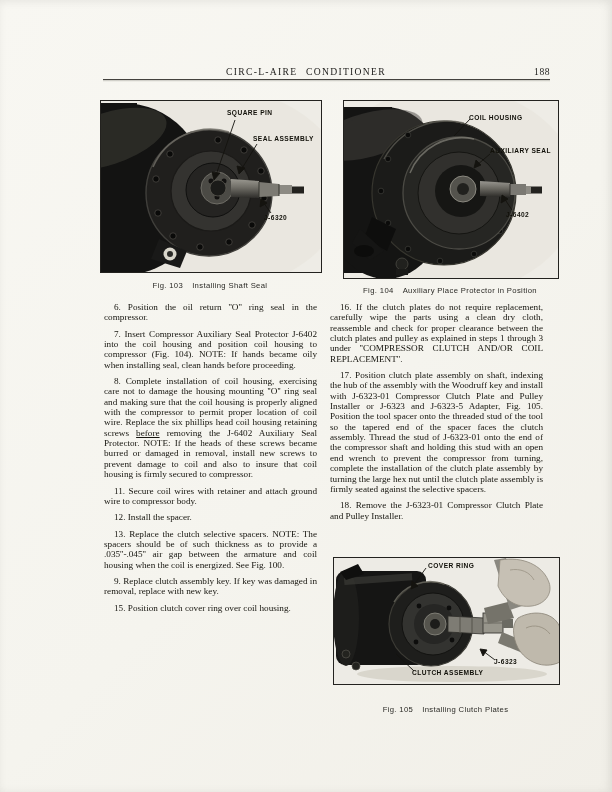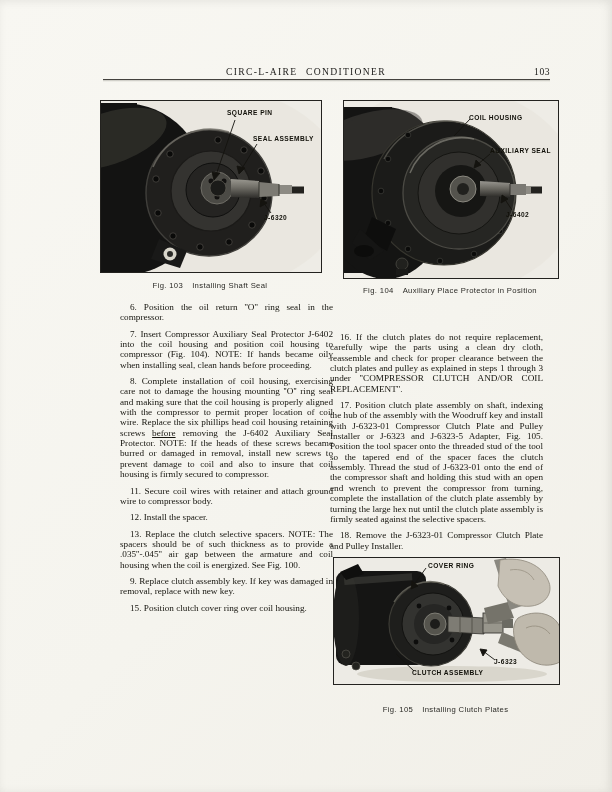--- a/index.html
+++ b/index.html
@@ -45,32 +45,32 @@
   }
   .cap103{left:100px;width:220px;top:281px;}
   .cap104{left:343px;width:214px;top:286px;}
   .cap105{left:333px;width:225px;top:691px;margin-top:14px;}
   .caption .capfig{margin-right:9px;}
   
   .col{
     position:absolute;top:302px;width:213px;
     font-size:9.2px;line-height:10.35px;text-align:justify;color:#16150f;
   }
-  .col-left{left:120px;}
-  .col-right{left:330px;margin-top:30px;}
+  .col-left{left:104px;}
+  .col-right{left:330px;}
   .col p{margin:0 0 6px 0;text-indent:10px;}
   .ul{text-decoration:underline;}
 </style>
 </head>
 <body>
 
 <div class="page">
 
   <div class="hdr-title">CIRC-L-AIRE CONDITIONER</div>
-  <div class="hdr-page">103</div>
+  <div class="hdr-page">188</div>
   <div class="hdr-rule"></div>
 
   <div class="figbox fig103">
     <svg width="220" height="171" viewBox="0 0 220 171">
       <defs>
         <linearGradient id="sh103" x1="0" y1="0" x2="0" y2="1">
           <stop offset="0" stop-color="#9a9890"></stop>
             <stop offset=".45" stop-color="#6f6d66"></stop>
             <stop offset="1" stop-color="#2e2d2a"></stop>
         </linearGradient>

